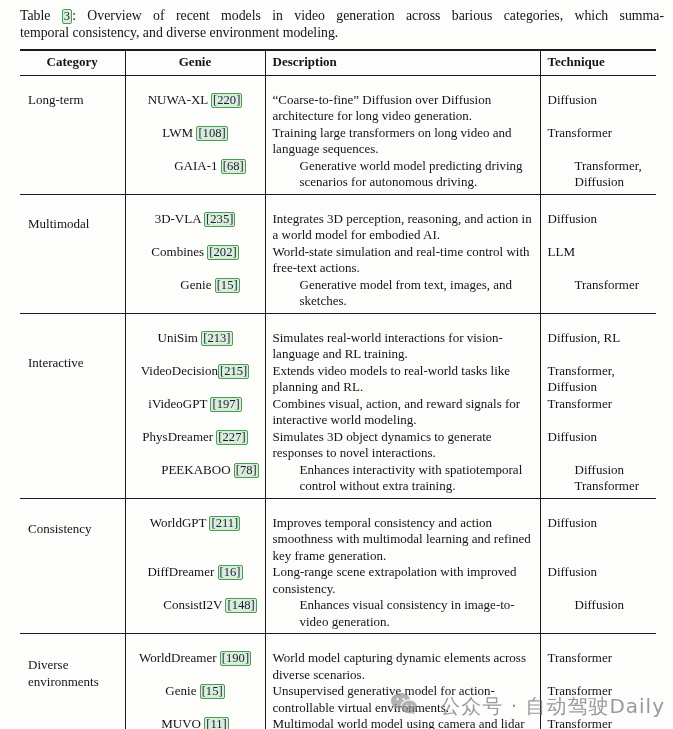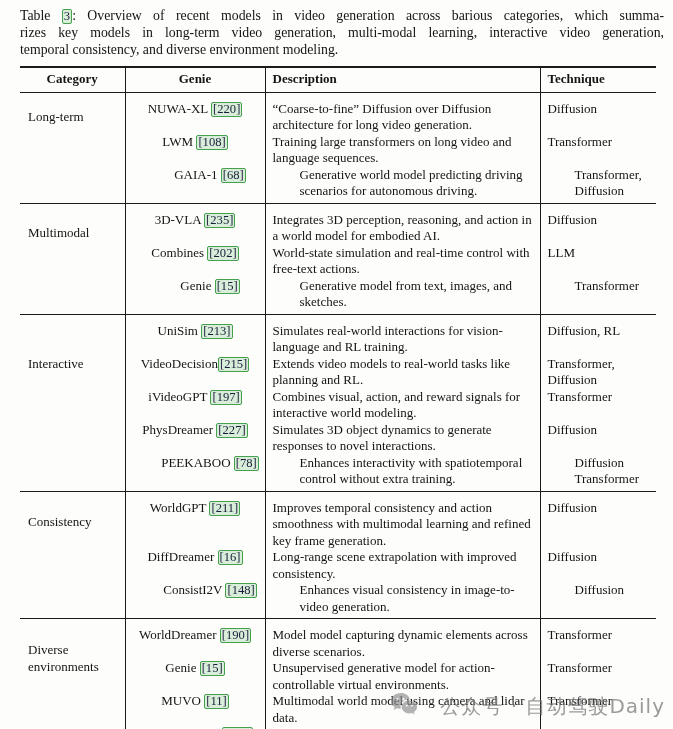--- a/index.html
+++ b/index.html
@@ -48,21 +48,21 @@
   thead th {
     font-size: 13px;
     font-weight: bold;
     padding: 3px 4px 4px 4px;
     border-bottom: 1.6px solid #1a1a1a;
     text-align: center;
     vertical-align: middle;
   }
   thead th.h-desc, thead th.h-tech { text-align: left; padding-left: 7px; }
   td { vertical-align: top; padding: 0 4px; }
-  tbody tr:first-child > td { padding-top: 8px; }
+  tbody tr:first-child > td { padding-top: 16px; }
   tbody tr:last-child  > td { padding-bottom: 3px; padding-left: 34px; }
   td.col-model, td.col-desc, td.col-tech,
   th.h-model, th.h-desc, th.h-tech { border-left: 1px solid #1a1a1a; }
   tbody { border-top: 1.3px solid #1a1a1a; }
   tbody tr:first-child > td { border-top: 1.3px solid #1a1a1a; }
   td.col-category { padding-left: 8px; }
   td.col-model { text-align: center; }
   td.col-desc  { padding-left: 7px; padding-right: 5px; }
   td.col-tech  { padding-left: 7px; }
   
@@ -82,21 +82,20 @@
     letter-spacing: 1px;
     pointer-events: none;
   }
   .watermark svg { opacity: 0.65; }
 </style>
 </head>
 <body>
 
 <div class="caption">
   <div class="caption-line"><span>Table</span> <span class="cite">3</span><span>: Overview of recent models in video generation across barious categories, which summa-</span></div>
-  <div class="caption-line">rizes key models in long-term video generation, multi-modal learning, interactive video generation,</div>
   <div class="caption-line last">temporal consistency, and diverse environment modeling.</div>
 </div>
 
 <table class="models">
   <colgroup>
     <col class="c-category">
       <col class="c-model">
       <col class="c-desc">
       <col class="c-tech">
   </colgroup>
@@ -187,21 +186,21 @@
       <tr>
         <td class="col-model"><span>ConsistI2V</span> <span class="cite">[148]</span></td>
         <td class="col-desc">Enhances visual consistency in image-to-video generation.</td>
         <td class="col-tech">Diffusion</td>
       </tr>
     </tbody>
     <tbody class="sec-4">
       <tr>
         <td class="col-category" rowspan="4">Diverse environments</td>
         <td class="col-model"><span>WorldDreamer</span> <span class="cite">[190]</span></td>
-        <td class="col-desc">Model model capturing dynamic elements across diverse scenarios.</td>
+        <td class="col-desc">World model capturing dynamic elements across diverse scenarios.</td>
         <td class="col-tech">Transformer</td>
       </tr>
       <tr>
         <td class="col-model"><span>Genie</span> <span class="cite">[15]</span></td>
         <td class="col-desc">Unsupervised generative model for action-controllable virtual environments.</td>
         <td class="col-tech">Transformer</td>
       </tr>
       <tr>
         <td class="col-model"><span>MUVO</span> <span class="cite">[11]</span></td>
         <td class="col-desc">Multimodal world model using camera and lidar data.</td>

